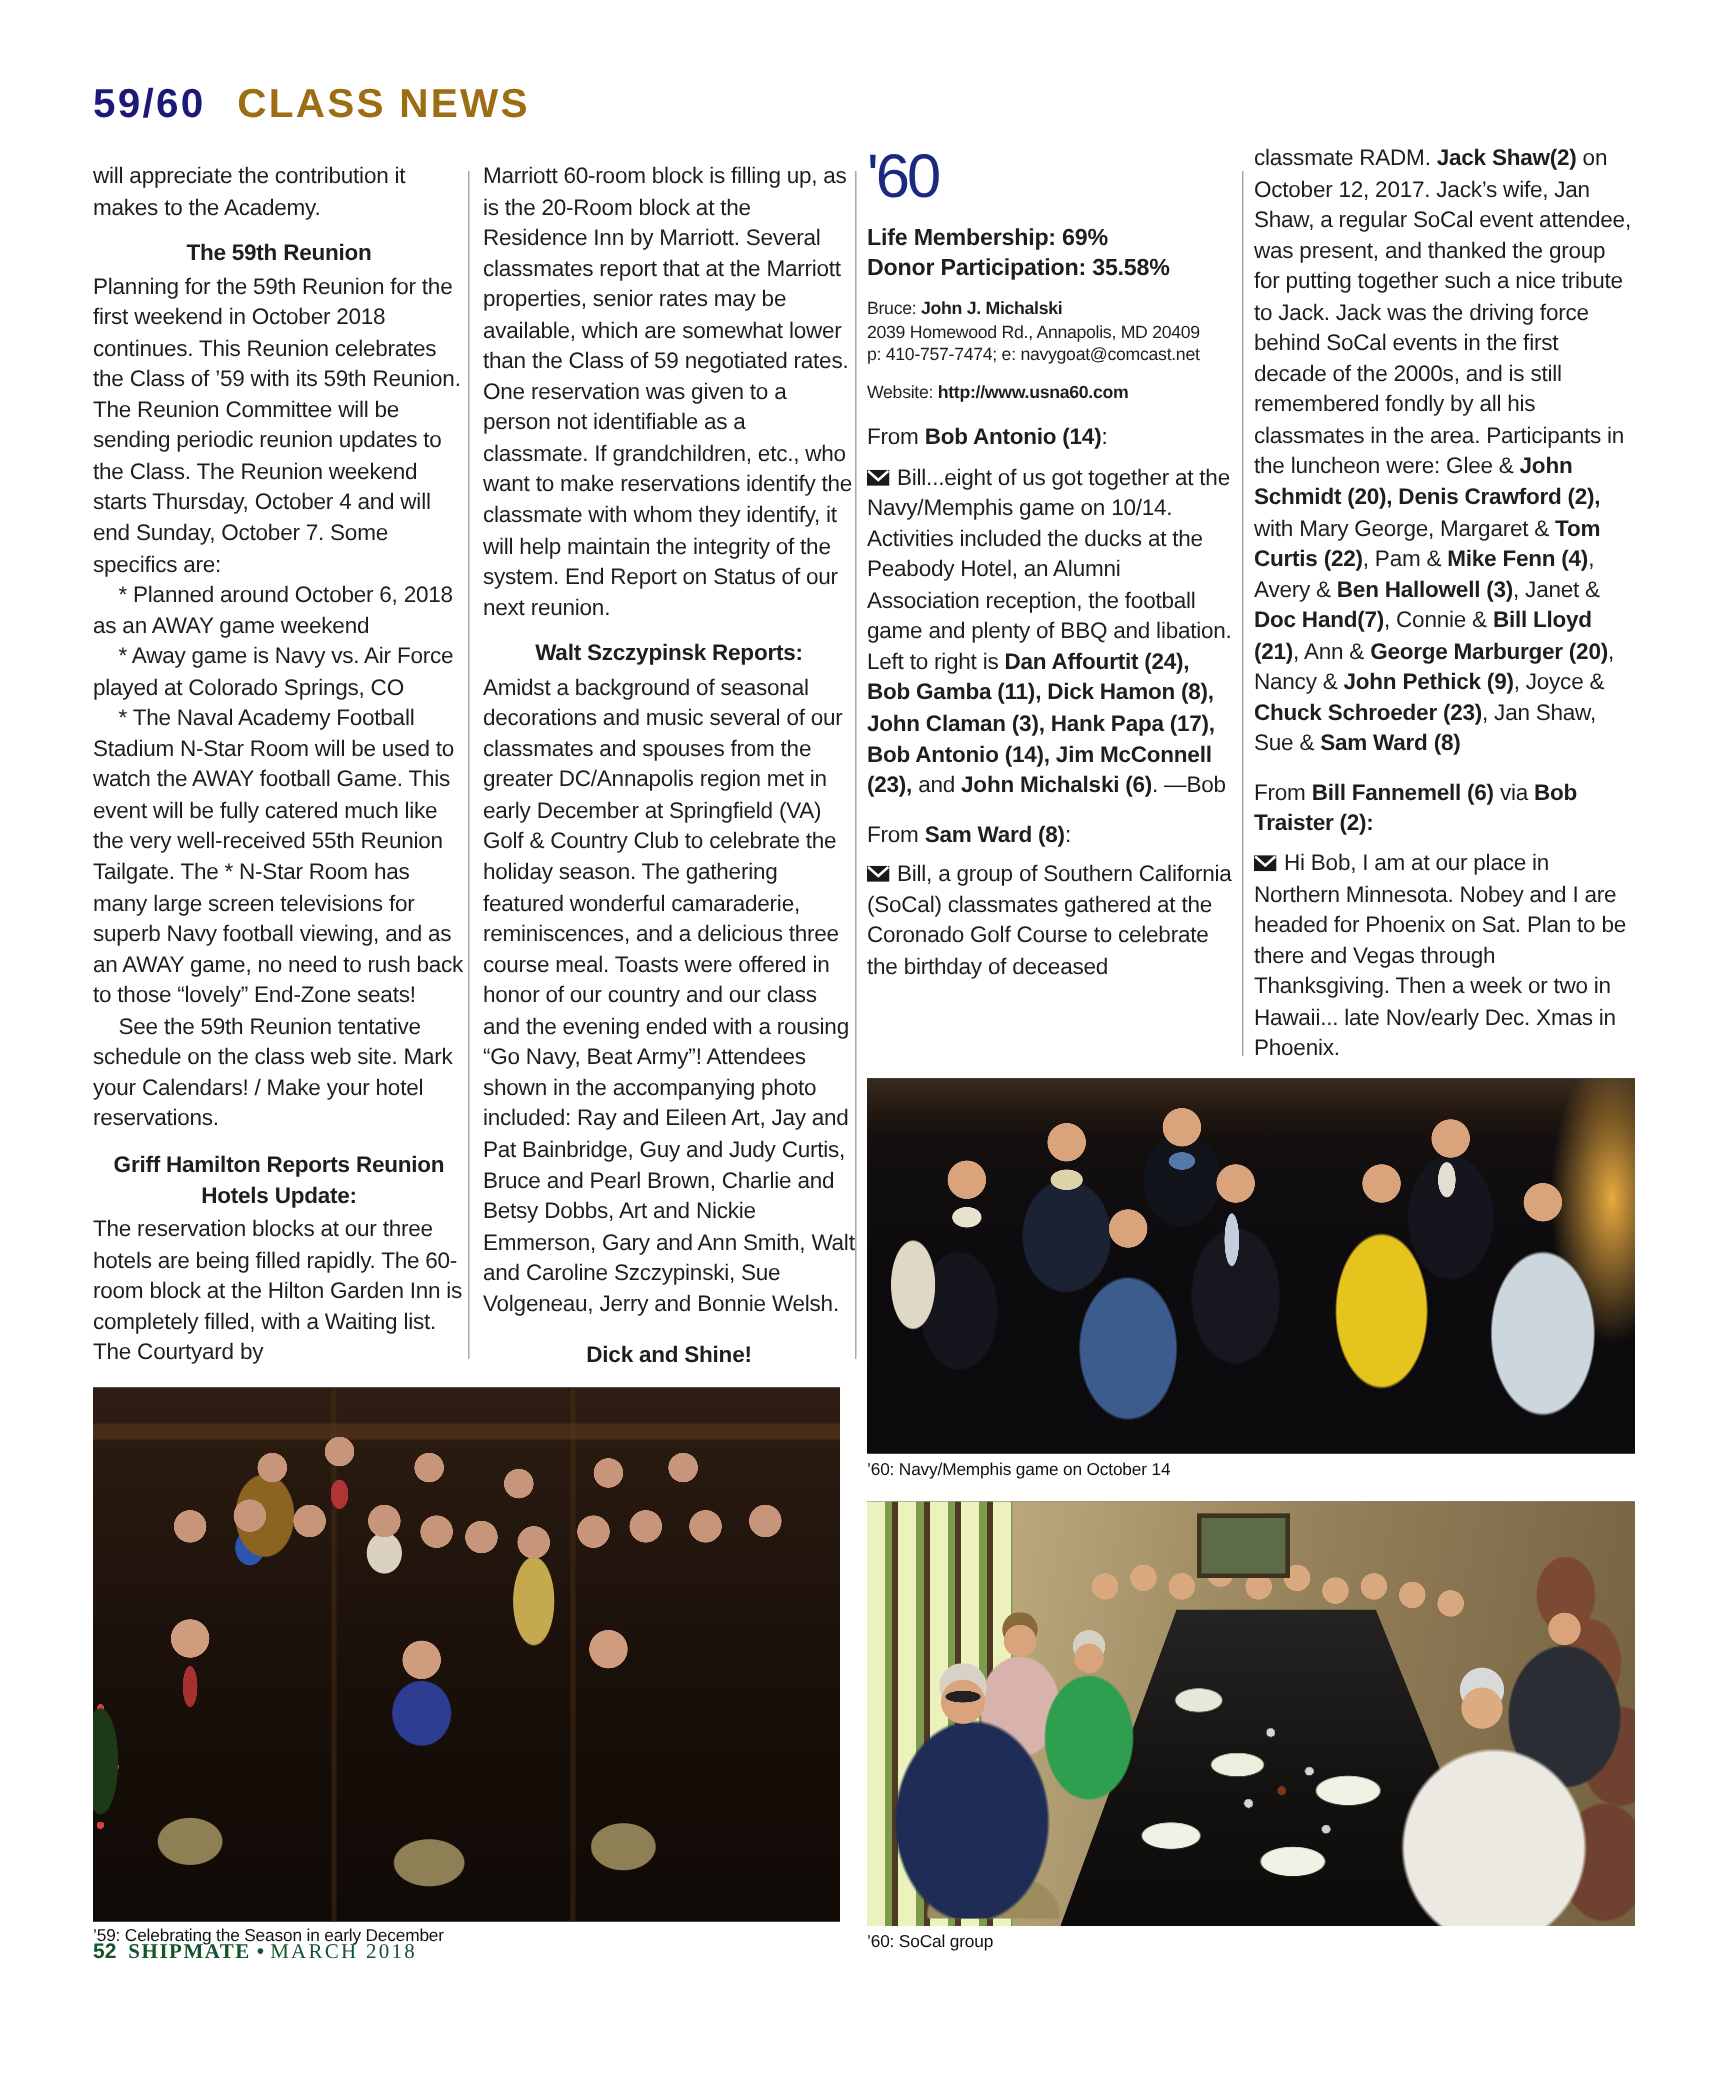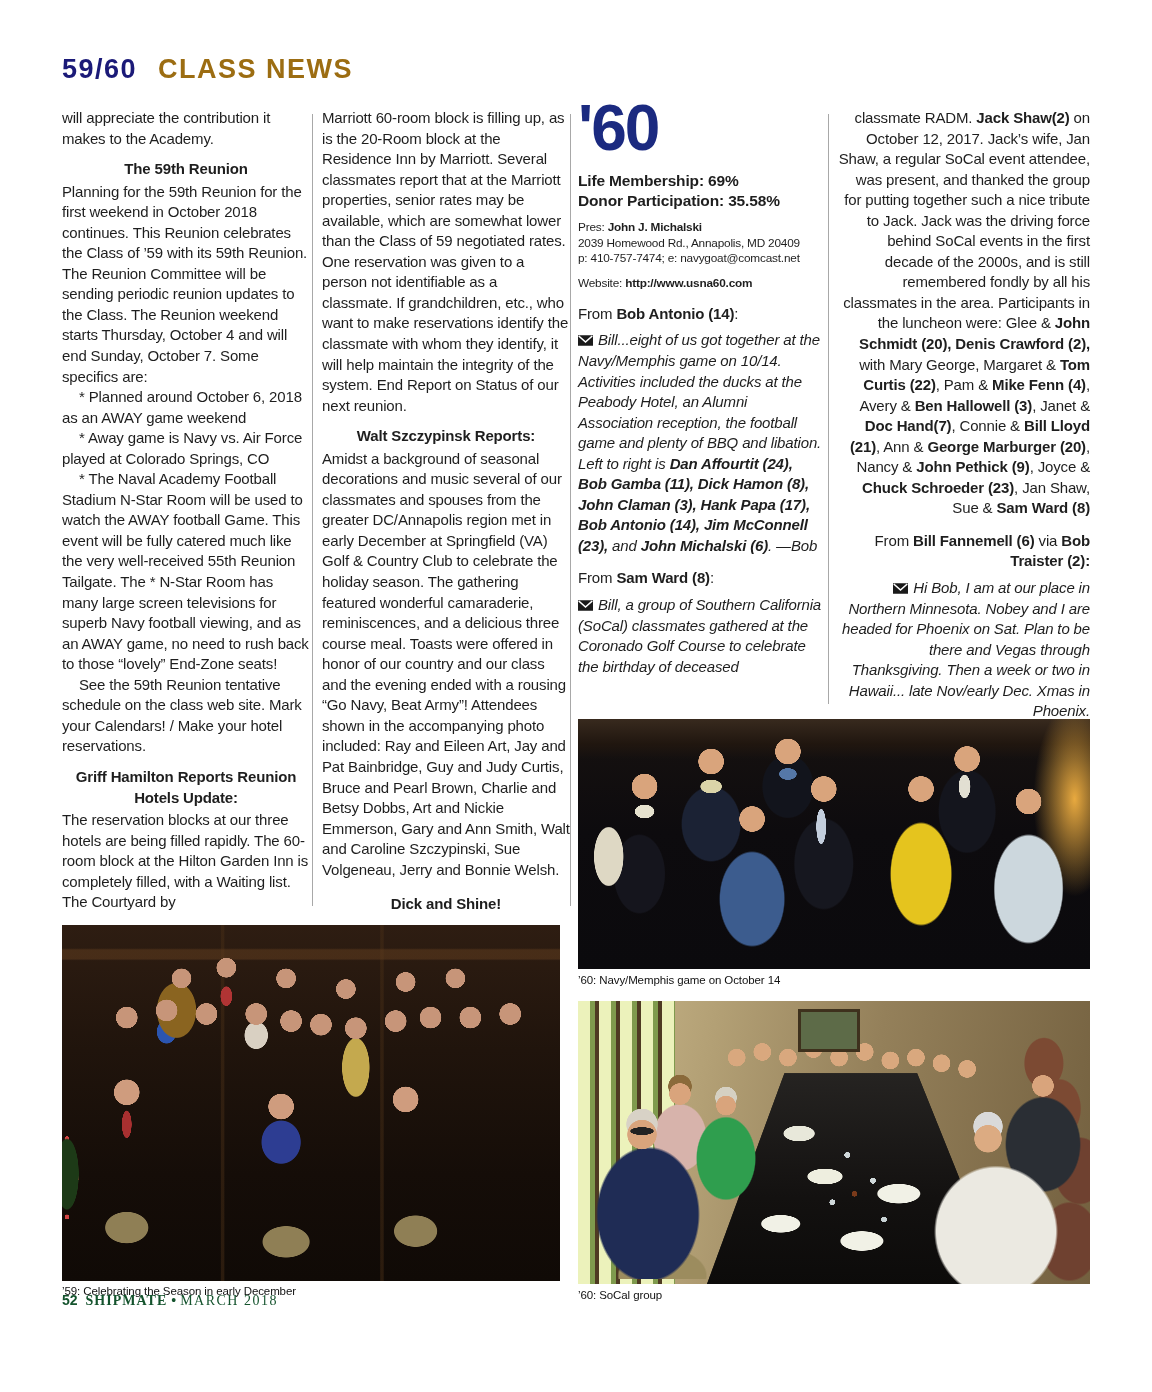--- a/index.html
+++ b/index.html
@@ -9,35 +9,35 @@
   
   .hdr{position:absolute;left:62px;top:54px;font-size:27px;font-weight:bold;letter-spacing:1.5px;}
   .hdr .years{color:#1b1a78;}
   .hdr .title{color:#9c6d12;margin-left:12px;}
 
   
   .col{position:absolute;top:108px;width:248px;font-size:15px;line-height:1.37;letter-spacing:-0.15px;}
   #col1{left:62px;}
   #col2{left:322px;}
   #col3{left:578px;top:98px;width:244px;}
-  #col4{left:836px;top:108px;width:254px;text-align:right;}
+  #col4{left:836px;top:96px;width:254px;}
   .col p{margin:0 0 10px;}
   .col p.tight{margin:0;}
   .col p.indent{text-indent:17px;}
   .col h3{font-size:15px;margin:9px 0 2px;font-weight:bold;text-align:center;}
   .rise{text-align:center;font-weight:bold;margin-top:14px !important;}
 
   
-  .logo60{font-size:64px;font-weight:700;color:#1b2a80;letter-spacing:-2px;line-height:0.95;margin:0 0 12px;}
+  .logo60{font-size:41px;font-weight:400;color:#1b2a80;letter-spacing:-2px;line-height:0.95;margin:0 0 12px;}
   .stats{font-weight:bold;font-size:15.5px;line-height:1.32;}
   .info{font-size:11.8px;line-height:1.34;letter-spacing:-0.2px;margin:8px 0 0 !important;}
   .info.website{margin-top:9px !important;}
   .from{margin:12px 0 6px !important;}
   .from b{font-weight:bold;}
-  .msg{margin:0 0 4px !important;font-style:italic;}
+  .msg{margin:0 0 4px !important;}
   .env{display:inline-block;margin-right:5px;position:relative;top:1px;}
 
   
   .vrule{position:absolute;width:1px;background:#a8a8a8;}
   #vr1{left:312px;top:114px;height:792px;}
   #vr2{left:570px;top:114px;height:792px;}
   #vr3{left:828px;top:114px;height:590px;}
 
   
   .caption{position:absolute;font-size:11.5px;font-weight:normal;letter-spacing:-0.1px;color:#111;}
@@ -211,21 +211,21 @@
     <p>Marriott 60-room block is filling up, as is the 20-Room block at the Residence Inn by Marriott. Several classmates report that at the Marriott properties, senior rates may be available, which are somewhat lower than the Class of 59 negotiated rates. One reservation was given to a person not identifiable as a classmate. If grandchildren, etc., who want to make reservations identify the classmate with whom they identify, it will help maintain the integrity of the system. End Report on Status of our next reunion.</p>
     <h3>Walt Szczypinsk Reports:</h3>
     <p>Amidst a background of seasonal decorations and music several of our classmates and spouses from the greater DC/Annapolis region met in early December at Springfield (VA) Golf &amp; Country Club to celebrate the holiday season. The gathering featured wonderful camaraderie, reminiscences, and a delicious three course meal. Toasts were offered in honor of our country and our class and the evening ended with a rousing “Go Navy, Beat Army”! Attendees shown in the accompanying photo included: Ray and Eileen Art, Jay and Pat Bainbridge, Guy and Judy Curtis, Bruce and Pearl Brown, Charlie and Betsy Dobbs, Art and Nickie Emmerson, Gary and Ann Smith, Walt and Caroline Szczypinski, Sue Volgeneau, Jerry and Bonnie Welsh.</p>
     <p class="rise">Dick and Shine!</p>
   </div>
 
   <div class="col" id="col3">
     <div class="logo60">'60</div>
     <div class="stats">Life Membership: 69%</div>
     <div class="stats">Donor Participation: 35.58%</div>
-    <p class="info"><span>Pres:</span> <b>John J. Michalski</b><br>
+    <p class="info"><span>Bruce:</span> <b>John J. Michalski</b><br>
       <span>2039 Homewood Rd., Annapolis, MD 20409</span><br>
       <span>p: 410-757-7474; e: navygoat@comcast.net</span></p>
     <p class="info website"><span>Website:</span> <b>http://www.usna60.com</b></p>
 
     <p class="from"><span>From </span><b>Bob Antonio (14)</b><span>:</span></p>
     <p class="msg"><span class="env"><svg width="15" height="11" viewBox="0 0 20 14">
             <rect width="20" height="14" fill="#1a1a1a"></rect>
             <path d="M1 1 L10 9 L19 1" stroke="#ffffff" stroke-width="2.2" fill="none"></path>
           </svg></span><span><span>Bill...eight of us got together at the Navy/Memphis game on 10/14. Activities included the ducks at the Peabody Hotel, an Alumni Association reception, the football game and plenty of BBQ and libation. Left to right is </span><b>Dan Affourtit (24), Bob Gamba (11), Dick Hamon (8), John Claman (3), Hank Papa (17), Bob Antonio (14), Jim McConnell (23),</b><span> and </span><b>John Michalski (6)</b><span>. —Bob</span></span></p>
 

